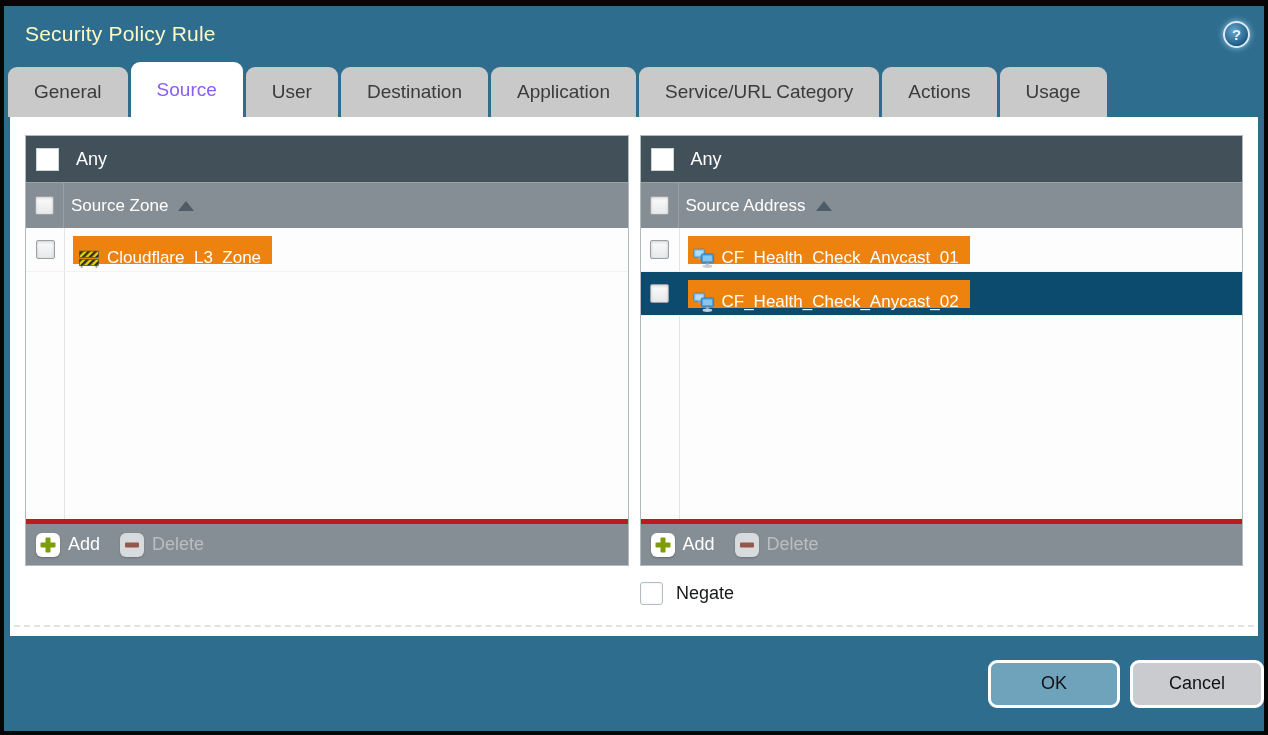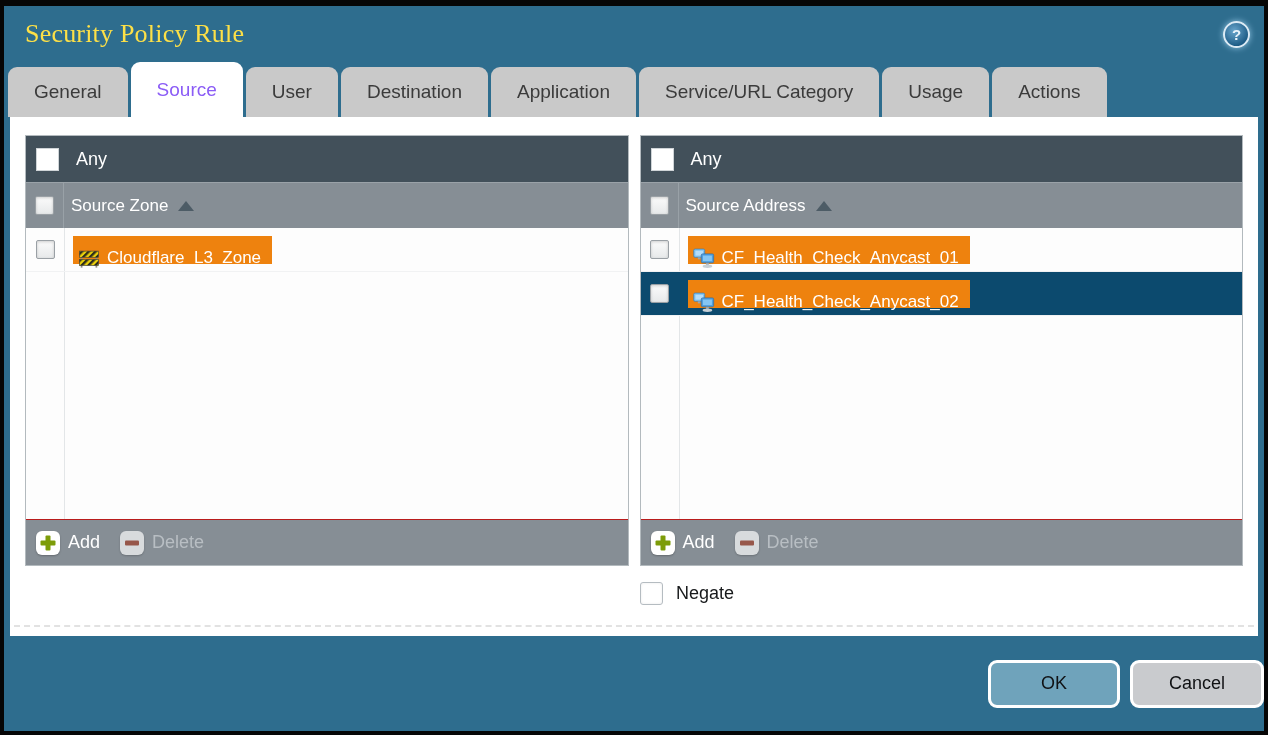--- a/index.html
+++ b/index.html
@@ -3,21 +3,21 @@
 <meta charset="utf-8">
 <style>
   * { margin:0; padding:0; box-sizing:border-box; }
   html,body { width:1268px; height:735px; overflow:hidden; background:#060606;
               font-family:"Liberation Sans", sans-serif; }
   .dialog { position:absolute; inset:6px 4px 4px 4px; background:#2e6d8e;
             display:flex; flex-direction:column; }
 
   
   .titlebar { height:56px; display:flex; align-items:center; padding:0 14px 0 21px; }
-  .title { flex:1; color:#fde047; font-size:26px; letter-spacing:.2px;font-family:Liberation Serif, serif; }
+  .title { flex:1; color:#fef9c3; font-size:21px; letter-spacing:.2px; }
   .help { width:27px; height:27px; border-radius:50%;
           background:radial-gradient(circle at 40% 35%, #6aa6cc, #1d5c86 72%);
           border:2px solid #dcebf5; box-shadow:0 0 6px rgba(160,210,240,.85);
           color:#eaf4fb; font-size:15px; font-weight:bold;
           display:flex; align-items:center; justify-content:center; cursor:pointer; }
 
   
   .tabs { display:flex; gap:3px; padding-left:4px; height:55px; align-items:flex-end; }
   .tab { height:50px; background:#c9c9c9; border-radius:9px 9px 0 0;
          display:flex; align-items:center; justify-content:center;
@@ -55,21 +55,21 @@
                         width:1px; background:#e3e6e8; }
   .row { height:44px; display:flex; align-items:center; border-bottom:1px solid #f1f2f3;
          position:relative; }
   .row.alt { background:#0c4a6e; }
   .chip { margin-left:9px; background:#ee820e; color:#fff; height:28px;
           display:inline-flex; align-items:center; padding:16px 11px 0 5px; gap:7px;
           font-size:17px; cursor:pointer; }
   .chip svg { flex:none; }
 
   .panel-footer { height:46px; background:#868e95; display:flex; align-items:center;
-                  gap:20px; padding:0 10px; border-top:1px solid #b91c1c; flex:none; }
+                  gap:20px; padding:0 10px; border-top:5px solid #b91c1c; flex:none; }
   .ftr-btn { display:flex; align-items:center; gap:8px; font-size:18px; color:#fff;
              cursor:pointer; }
   .sq { width:24px; height:24px; border-radius:6px; background:#fff; position:relative;
         box-shadow:0 1px 2px rgba(0,0,0,.25); flex:none; }
   .sq.plus::before, .sq.plus::after { content:''; position:absolute; background:#7d9c09;
         left:50%; top:50%; transform:translate(-50%,-50%); border-radius:1px; }
   .sq.plus::before { width:15px; height:5px; }
   .sq.plus::after { width:5px; height:15px; }
   .sq.minus { background:#edeff0; opacity:.8; }
   .sq.minus::before { content:''; position:absolute; width:14px; height:5px;
@@ -102,22 +102,22 @@
     <div class="help">?</div>
   </div>
 
   <div class="tabs">
     <div class="tab">General</div>
     <div class="tab active">Source</div>
     <div class="tab">User</div>
     <div class="tab">Destination</div>
     <div class="tab">Application</div>
     <div class="tab">Service/URL Category</div>
+    <div class="tab">Actions</div>
     <div class="tab">Usage</div>
-    <div class="tab">Actions</div>
   </div>
 
   <div class="content">
     <div class="panels">
 
       <div class="panel">
         <div class="any-header">
           <div class="cb-any"></div>
           <span>Any</span>
         </div>

